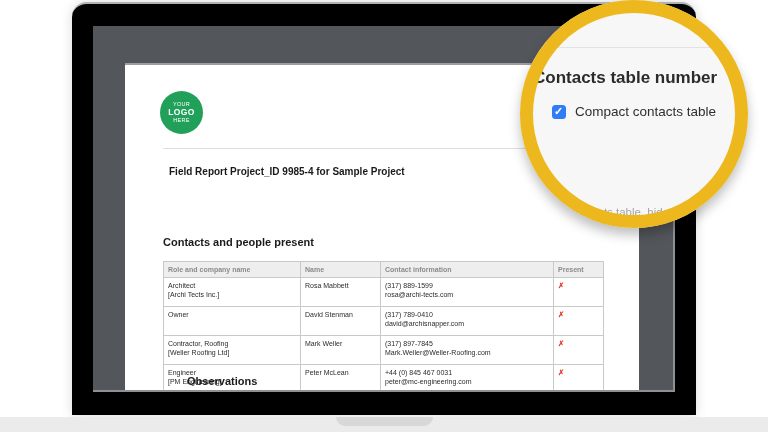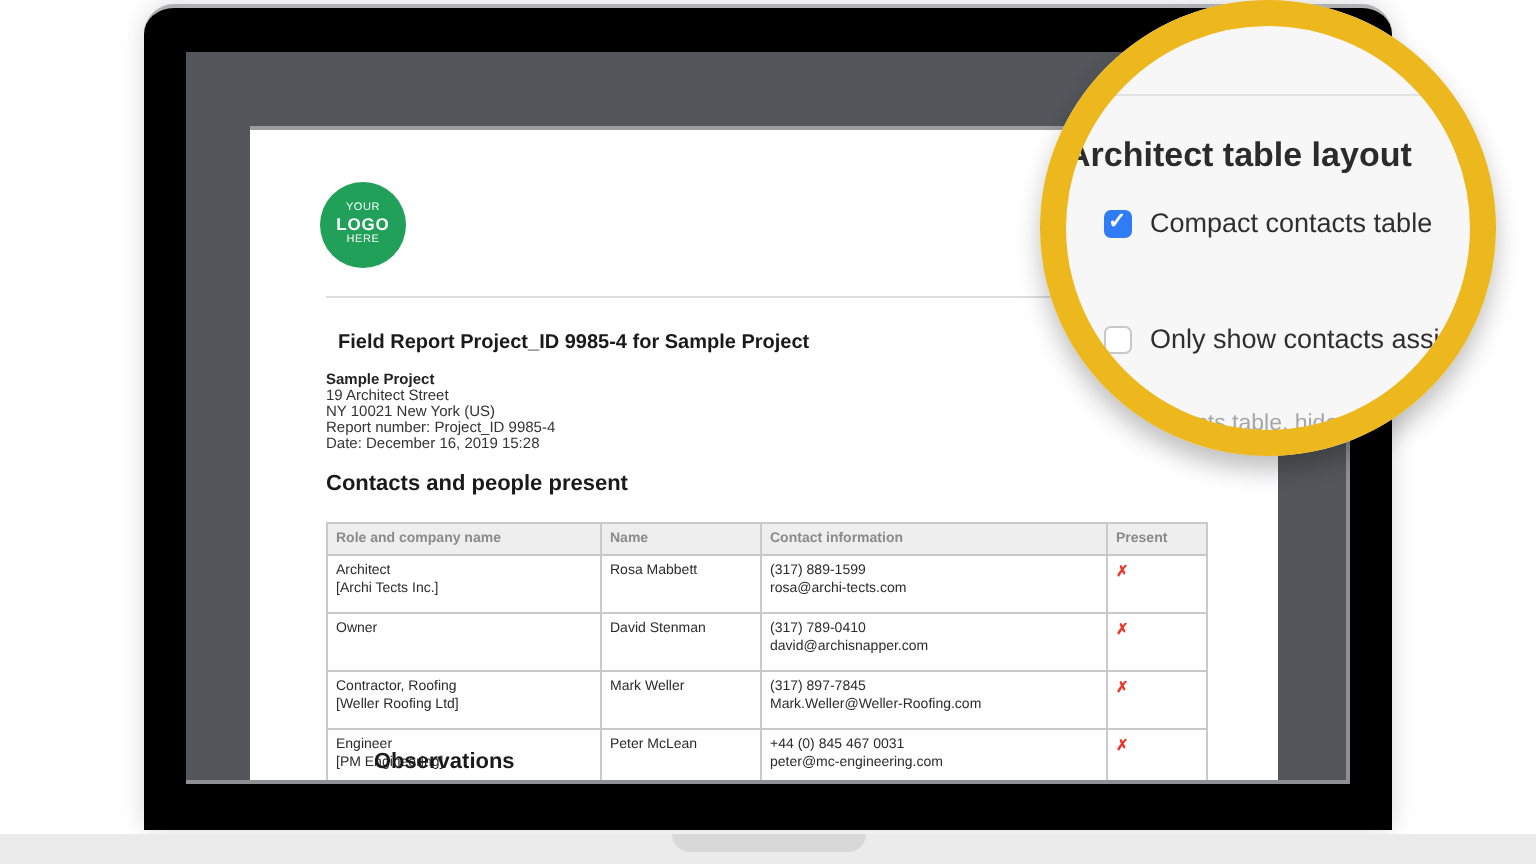--- a/index.html
+++ b/index.html
@@ -100,27 +100,20 @@
       <div class="logo">
         <span class="l-sm">YOUR</span>
         <span class="l-lg">LOGO</span>
         <span class="l-sm">HERE</span>
       </div>
 
       <div class="doc-divider"></div>
 
       <div class="doc-title">Field Report Project_ID 9985-4 for Sample Project</div>
 
-      <div class="addr">
-        <div class="b">Sample Project</div>
-        <div>19 Architect Street</div>
-        <div>NY 10021 New York (US)</div>
-        <div>Report number: Project_ID 9985-4</div>
-        <div>Date: December 16, 2019 15:28</div>
-      </div>
 
       <div class="sec-head sec-contacts">Contacts and people present</div>
 
       <table class="contacts">
         <colgroup>
             <col class="col-role">
             <col class="col-name">
             <col class="col-contact">
             <col class="col-present">
           </colgroup>
@@ -189,27 +182,23 @@
     </div>
   </div>
 </div>
 
 <div class="base-strip"></div>
 <div class="base-notch"></div>
 
 <div class="magnifier">
   <div class="mag-content">
     <div class="mag-divider"></div>
-    <div class="mag-title">Architect table layout</div>
+    <div class="mag-title">Contacts table number</div>
 
     <div class="mag-row mag-row-1">
       <span class="checkbox checked"></span>
       <span class="mag-label">Compact contacts table</span>
     </div>
 
-    <div class="mag-row mag-row-2">
-      <span class="checkbox unchecked"></span>
-      <span class="mag-label">Only show contacts assig</span>
-    </div>
     <div class="mag-desc mag-desc-2">contacts table, hide all co</div>
   </div>
   <div class="mag-ring"></div>
 </div>
 
 </body></html>

